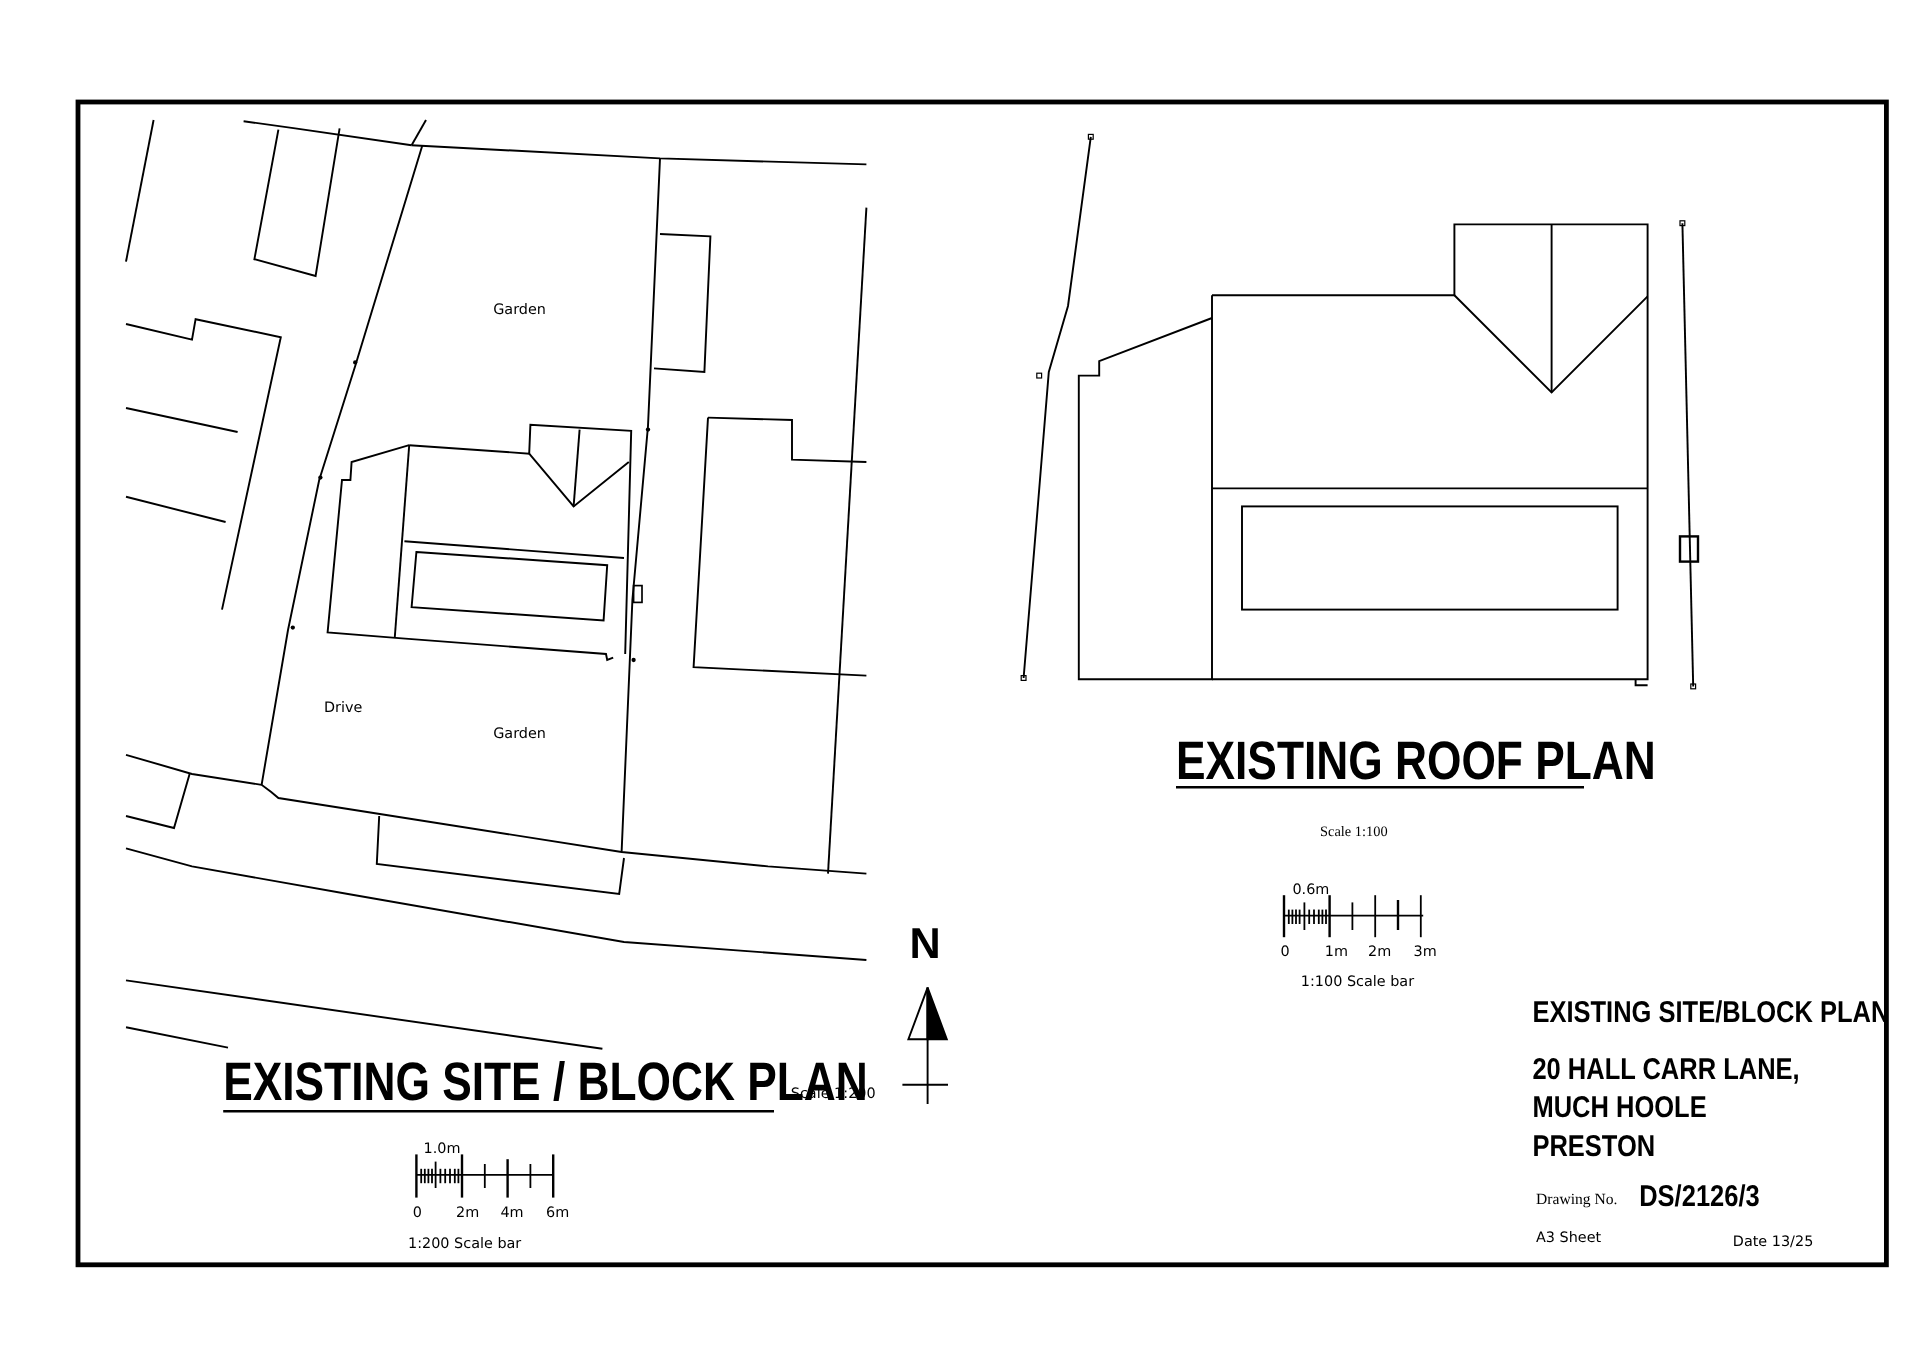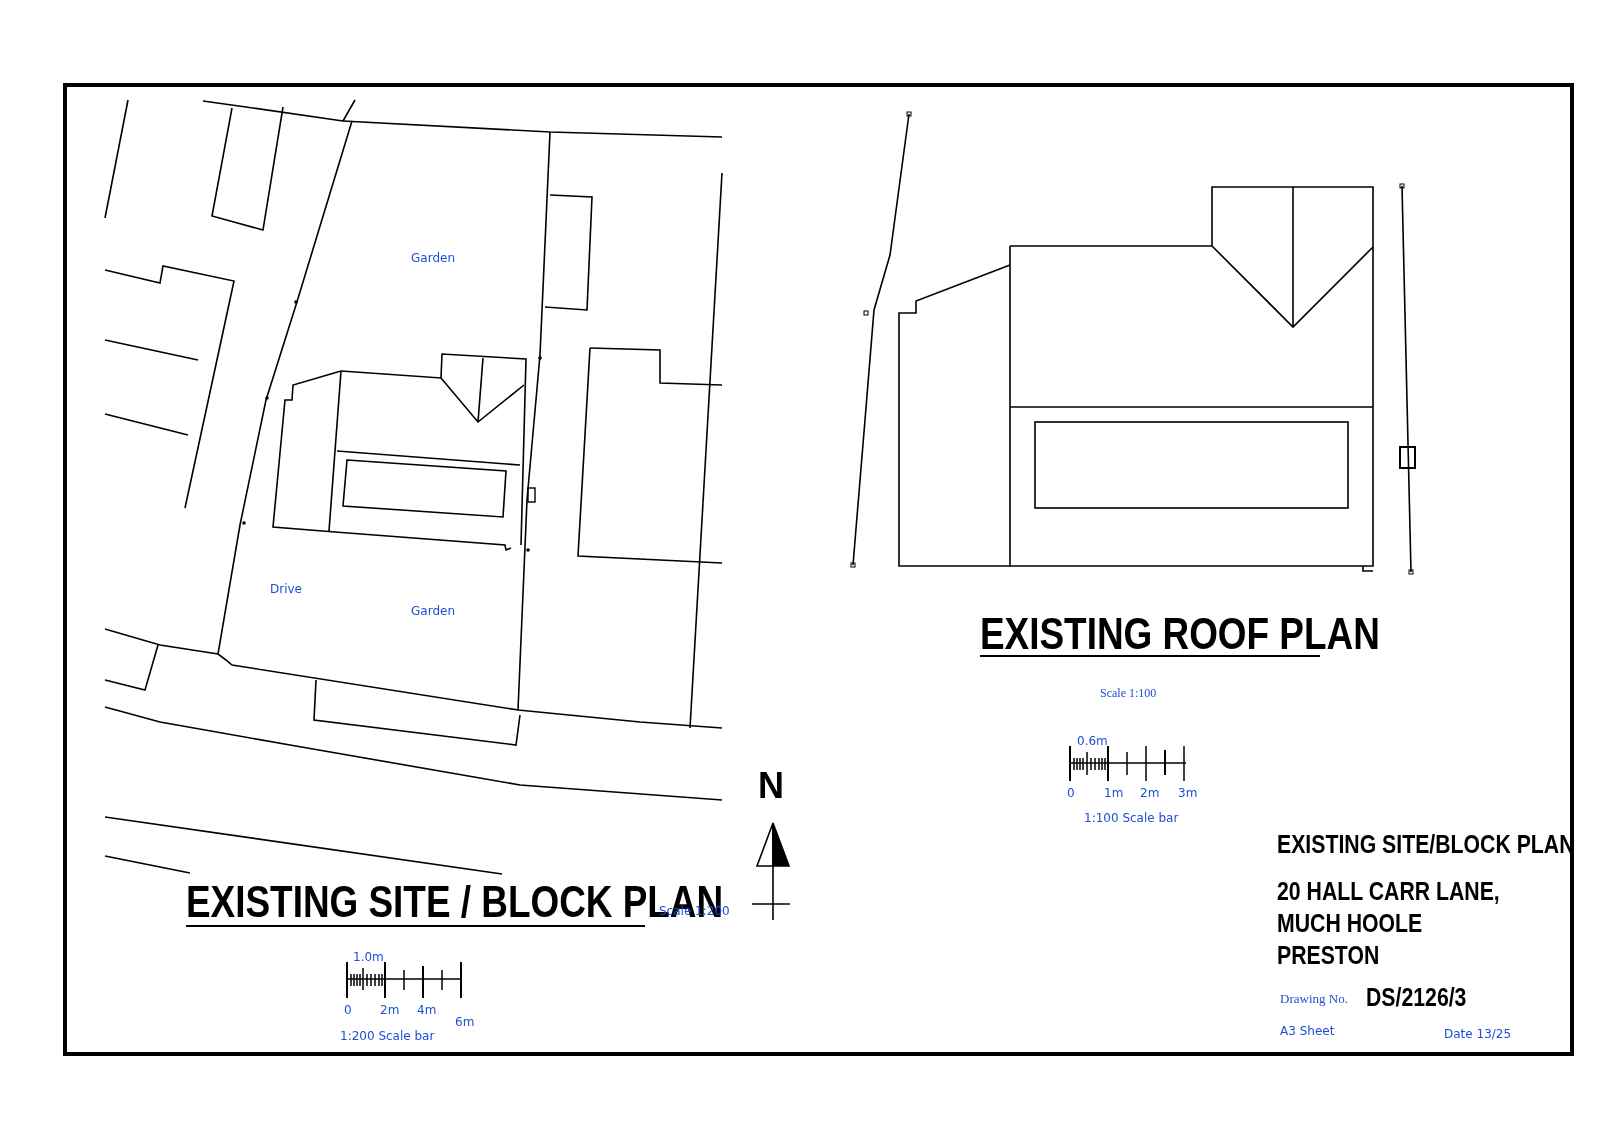--- a/index.html
+++ b/index.html
@@ -1,18 +1,18 @@
 <!DOCTYPE html>
 <html><head>
 <meta charset="utf-8">
 <style>
   html, body { margin:0; padding:0; background:#ffffff; }
   body { width:1600px; height:1131px; position:relative; overflow:hidden; font-family:"Liberation Sans", sans-serif; color:#000; }
   svg.drawing { position:absolute; left:0; top:0; }
-  .lbl { position:absolute; font-family:"DejaVu Sans", sans-serif; font-size:12px; color:#1d4ed8; white-space:nowrap; }
+  .lbl { position:absolute; font-family:"DejaVu Sans", sans-serif; font-size:12px; color:#000000; white-space:nowrap; }
   .title { position:absolute; font-family:"Liberation Sans", sans-serif; font-weight:bold; white-space:nowrap; transform:scaleX(0.82); transform-origin:left top; letter-spacing:0px; }
   .tb { position:absolute; font-family:"Liberation Sans", sans-serif; font-weight:bold; font-size:25px; white-space:nowrap; transform:scaleX(0.85); transform-origin:left top; }
   .north-n { position:absolute; font-family:"Liberation Sans", sans-serif; font-weight:bold; font-size:36px; }
 </style>
 </head>
 <body>
 
 <svg class="drawing" width="1600" height="1131" viewBox="0 0 1600 1131" fill="none" stroke="#000">
 
   <rect x="65" y="85" width="1507" height="969" stroke-width="4"></rect>
@@ -145,21 +145,21 @@
 <span class="lbl" style="left:270px; top:582px;">Drive</span>
 <span class="lbl" style="left:411px; top:604px;">Garden</span>
 
 <div class="title" style="left:186px; top:876px; font-size:45px;">EXISTING SITE / BLOCK PLAN</div>
 <span class="lbl" style="left:659px; top:904px;">Scale 1:200</span>
 
 <span class="lbl" style="left:353px; top:950px;">1.0m</span>
 <span class="lbl" style="left:344px; top:1003px;">0</span>
 <span class="lbl" style="left:380px; top:1003px;">2m</span>
 <span class="lbl" style="left:417px; top:1003px;">4m</span>
-<span class="lbl" style="left:455px; top:1003px;margin-top:12px;">6m</span>
+<span class="lbl" style="left:455px; top:1003px;">6m</span>
 <span class="lbl" style="left:340px; top:1029px;">1:200 Scale bar</span>
 
 <div class="north-n" style="left:758px; top:765px;">N</div>
 
 <div class="title" style="left:980px; top:608px; font-size:45px;">EXISTING ROOF PLAN</div>
 <span class="lbl" style="left:1100px; top:686px;font-family:Liberation Serif, serif;">Scale 1:100</span>
 
 <span class="lbl" style="left:1077px; top:734px;">0.6m</span>
 <span class="lbl" style="left:1067px; top:786px;">0</span>
 <span class="lbl" style="left:1104px; top:786px;">1m</span>

